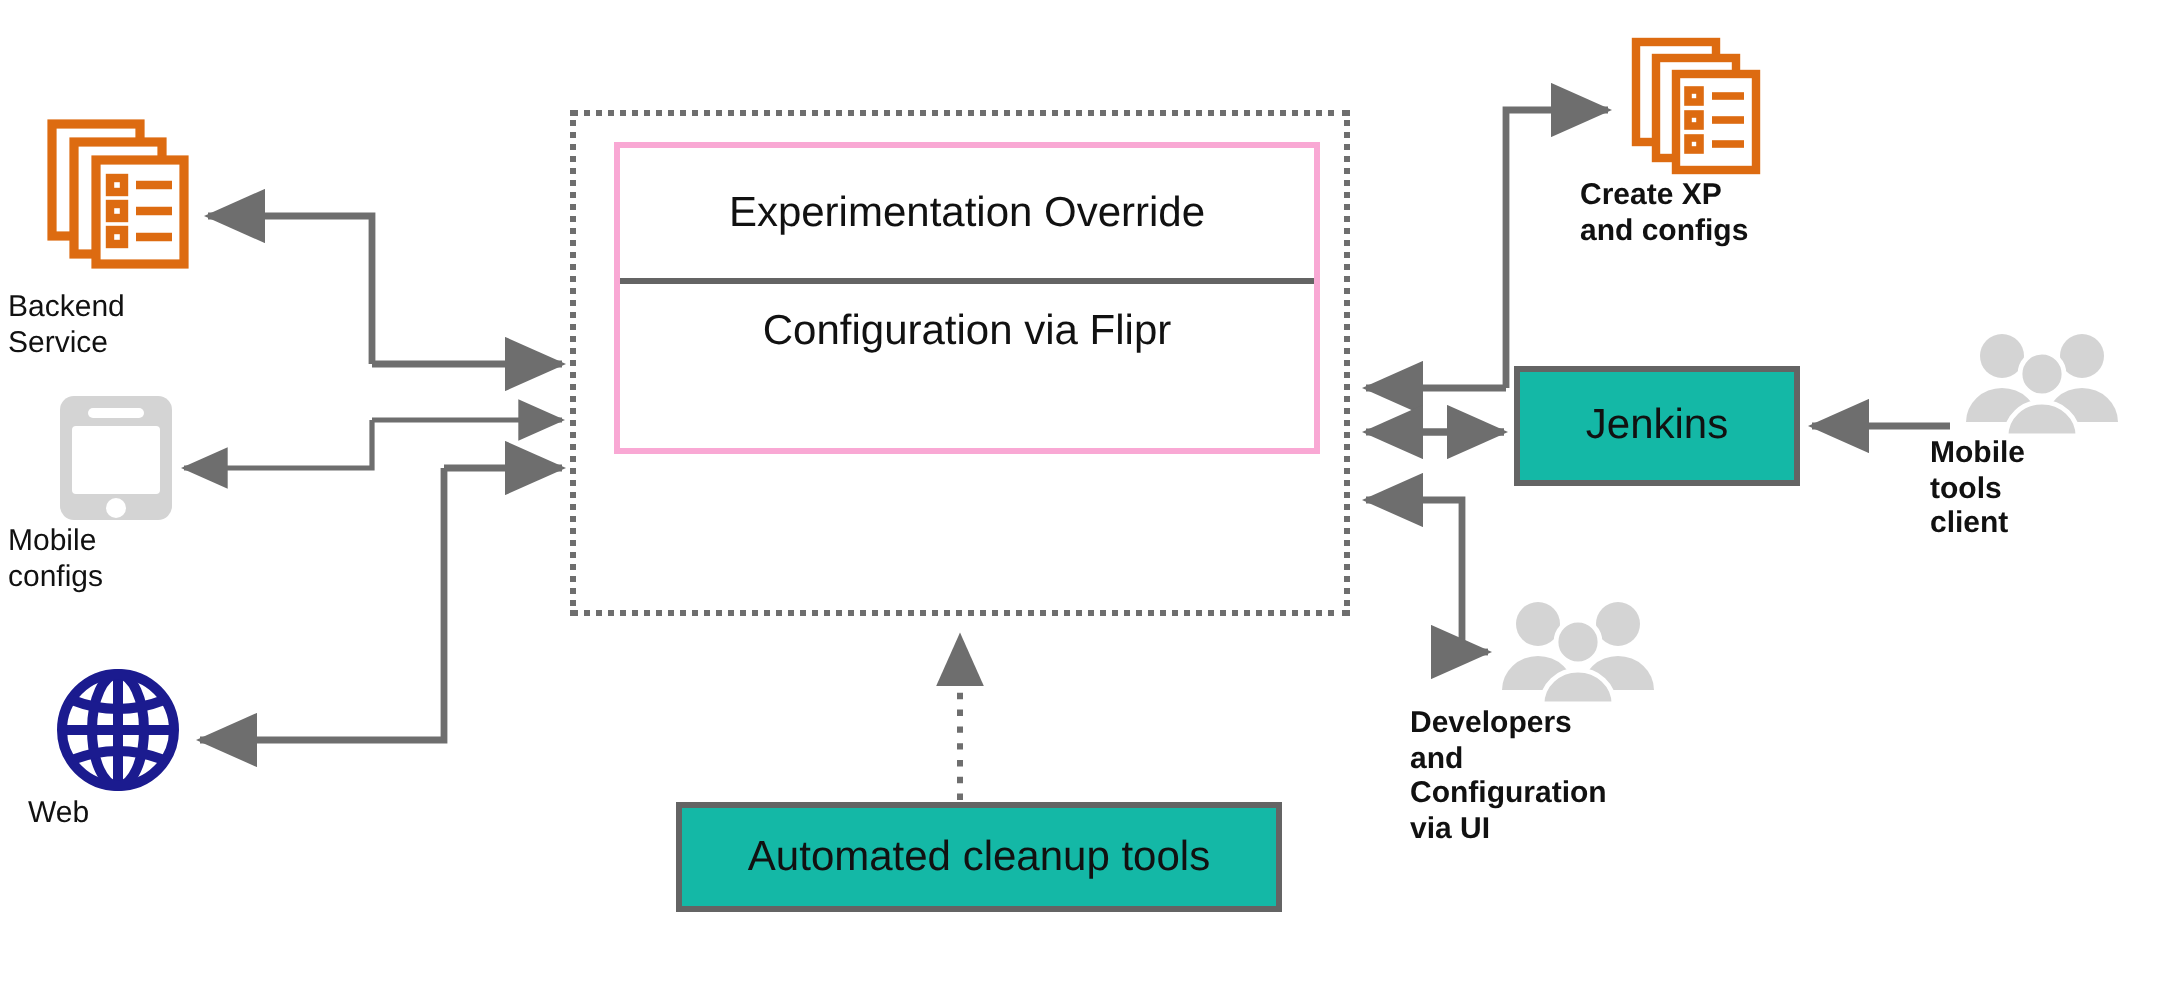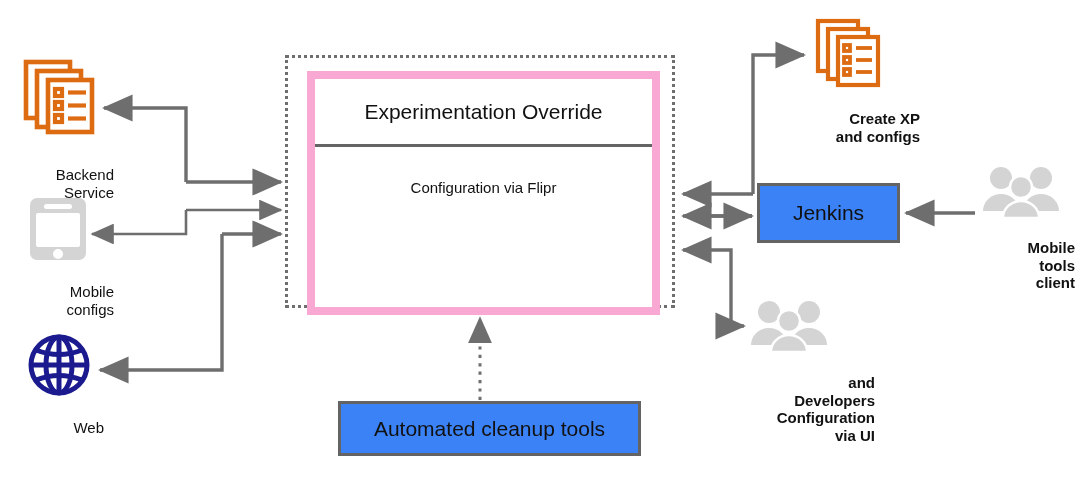--- a/index.html
+++ b/index.html
@@ -36,32 +36,32 @@
     height: 253px;
     border: 3px dotted #6e6e6e;
     box-sizing: border-box;
     background: transparent;
   }
   
   .solid-box {
     position: absolute;
     box-sizing: border-box;
     border: 3px solid #646464;
-    background: #3b82f6;
+    background: #14b8a6;
     display: flex;
     align-items: center;
     justify-content: center;
     color: #111111;
   }
   #platform-stack {
     left: 307px;
     top: 71px;
     width: 353px;
-    height: 244px;
-    border: 8px solid #f9a8d4;
+    height: 156px;
+    border: 3px solid #f9a8d4;
     box-sizing: border-box;
     background: #ffffff;
     position: absolute;
     display: flex;
     flex-direction: column;
   }
   #platform-stack .row-top {
     height: 68px;
     border-bottom: 3px solid #646464;
     display: flex;
@@ -69,46 +69,45 @@
     justify-content: center;
     font-size: 21px;
     color: #111111;
     box-sizing: border-box;
   }
   #platform-stack .row-bottom {
     flex: 1;
     display: flex;
     align-items: flex-start;
     justify-content: center;
-    padding-top: 32px;
-    font-size: 15px;
+    padding-top: 12px;
+    font-size: 21px;
     color: #111111;
     box-sizing: border-box;
   }
   #jenkins-box {
     left: 757px;
     top: 183px;
     width: 143px;
     height: 60px;
     font-size: 21px;
   }
   #cleanup-box {
     left: 338px;
     top: 401px;
     width: 303px;
     height: 55px;
     font-size: 21px;
   }
   
   .label {
     position: absolute;
-    text-align: right;
+    text-align: left;
     color: #111111;
     line-height: 1.18;
-    margin-top: 21px;
   }
   .label.regular {
     font-size: 15px;
     font-weight: 400;
   }
   .label.bold {
     font-size: 15px;
     font-weight: 700;
   }
   #label-backend  { left: 4px;   top: 145px; width: 110px; }
@@ -286,19 +285,19 @@
         <circle cx="59" cy="12" r="11"></circle>
         <path d="M41,45 A18,17 0 0 1 77,45 Z"></path>
       </g>
       <g fill="#D4D4D4" stroke="#ffffff" stroke-width="2.4">
         <circle cx="39" cy="21" r="11"></circle>
         <path d="M21,52 A18,17 0 0 1 57,52 Z"></path>
       </g>
     </svg>
   </div>
   <div class="label bold" id="label-devs">
+    <div>Developers</div>
     <div>and</div>
-    <div>Developers</div>
     <div>Configuration</div>
     <div>via UI</div>
   </div>
 
 </div>
 
 </body></html>

